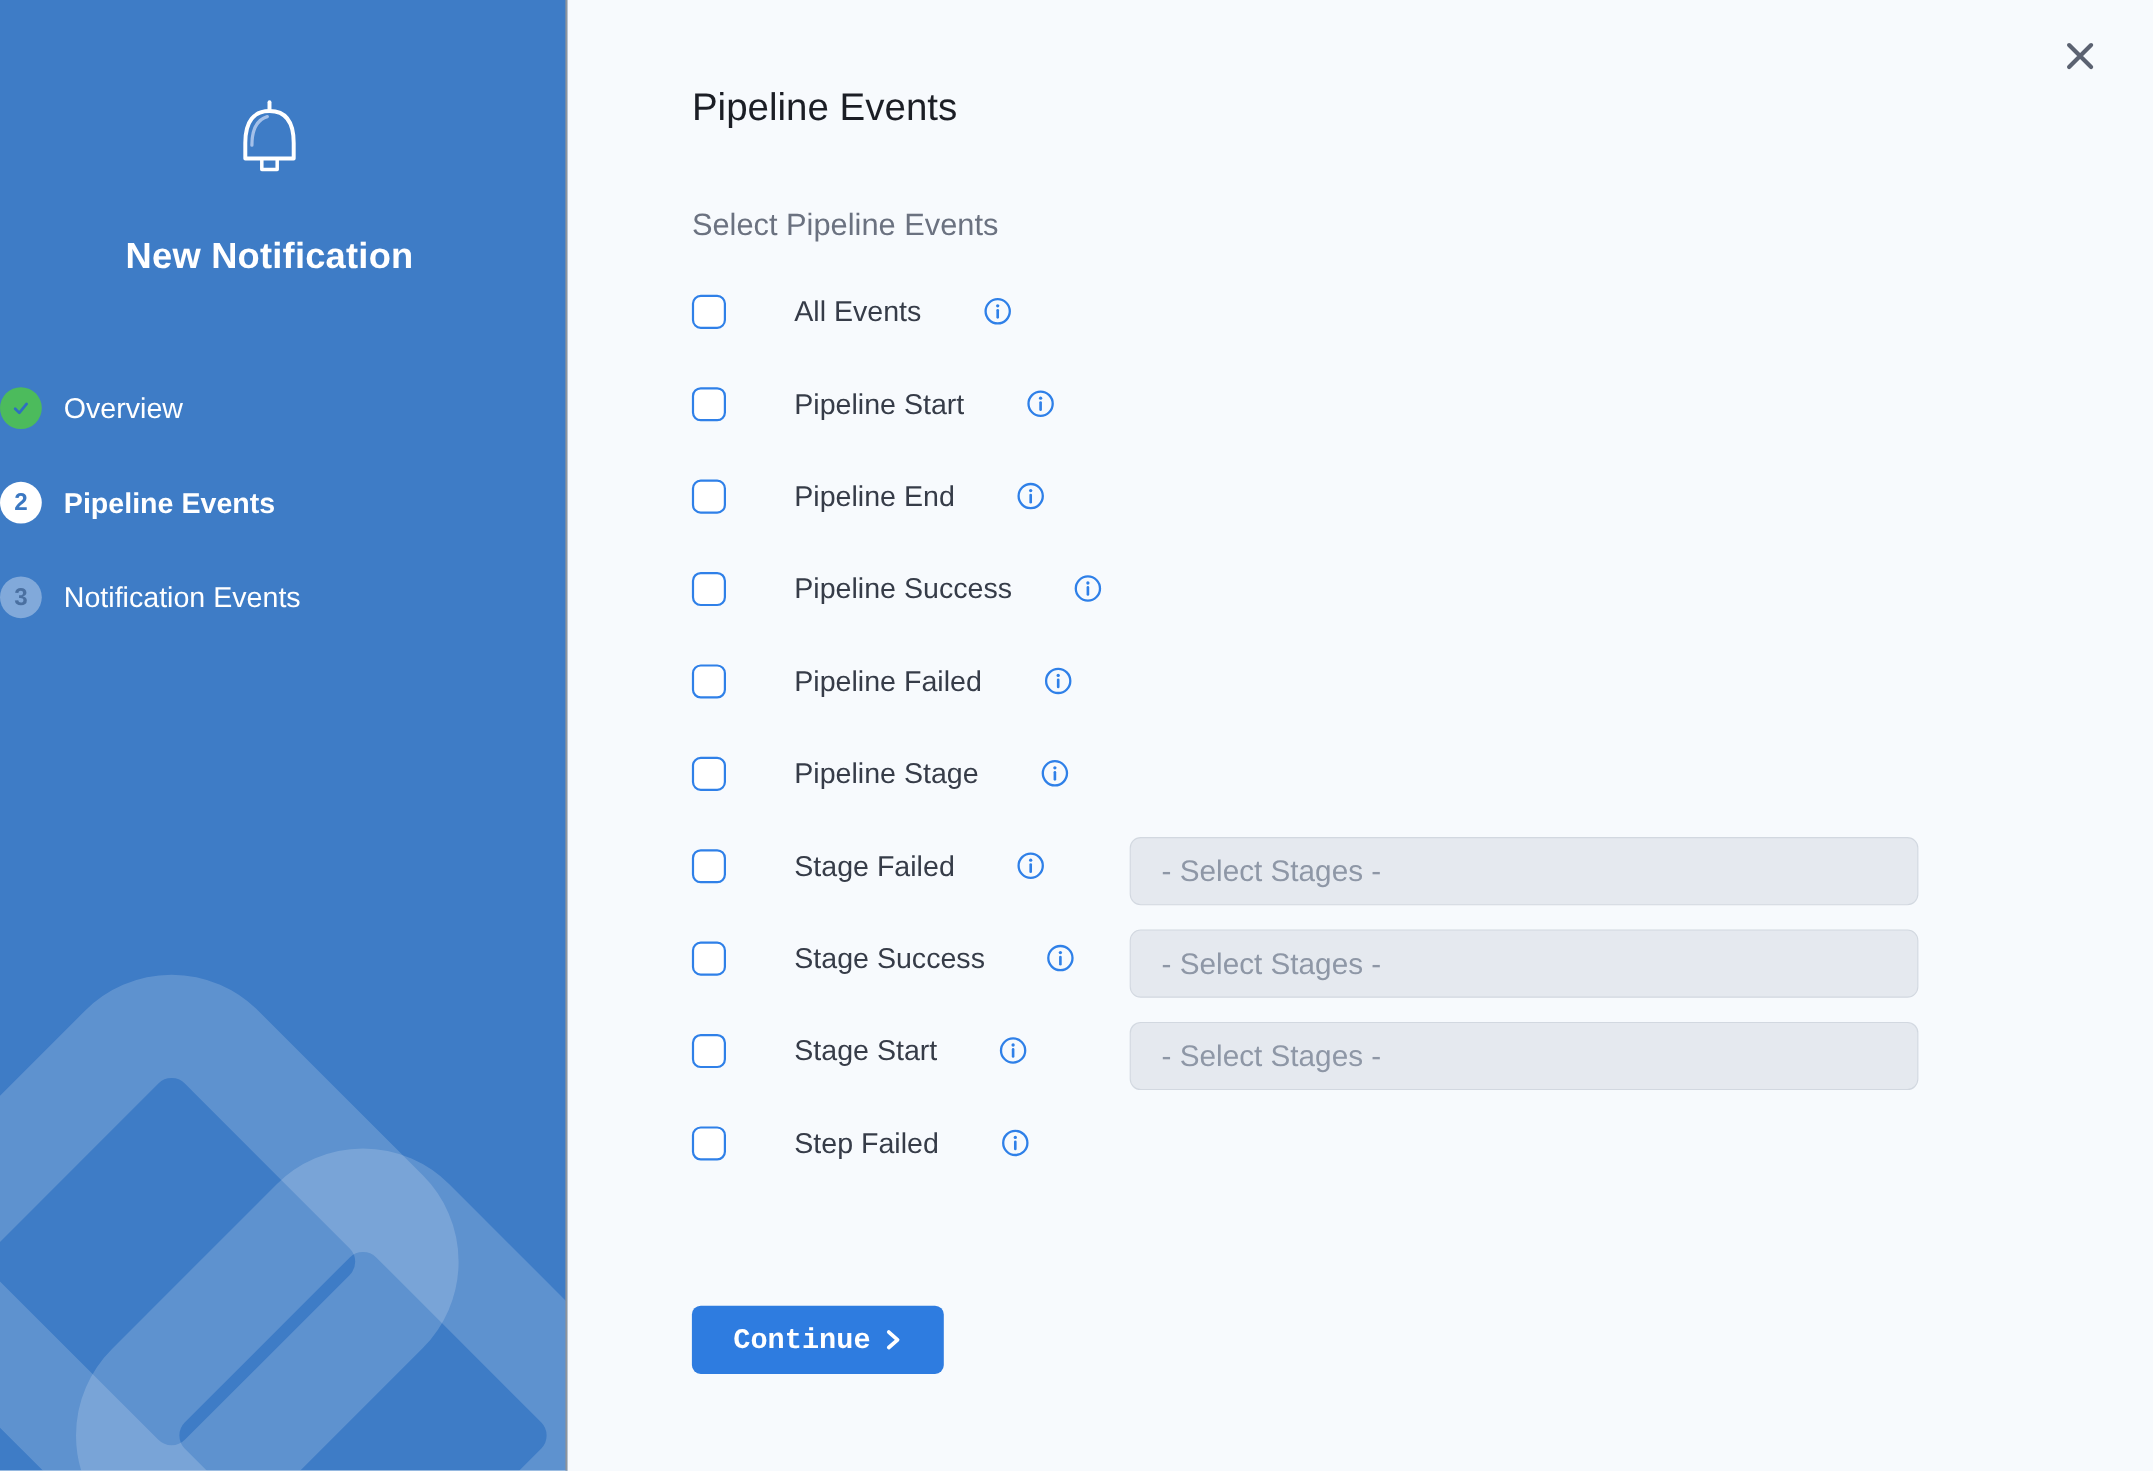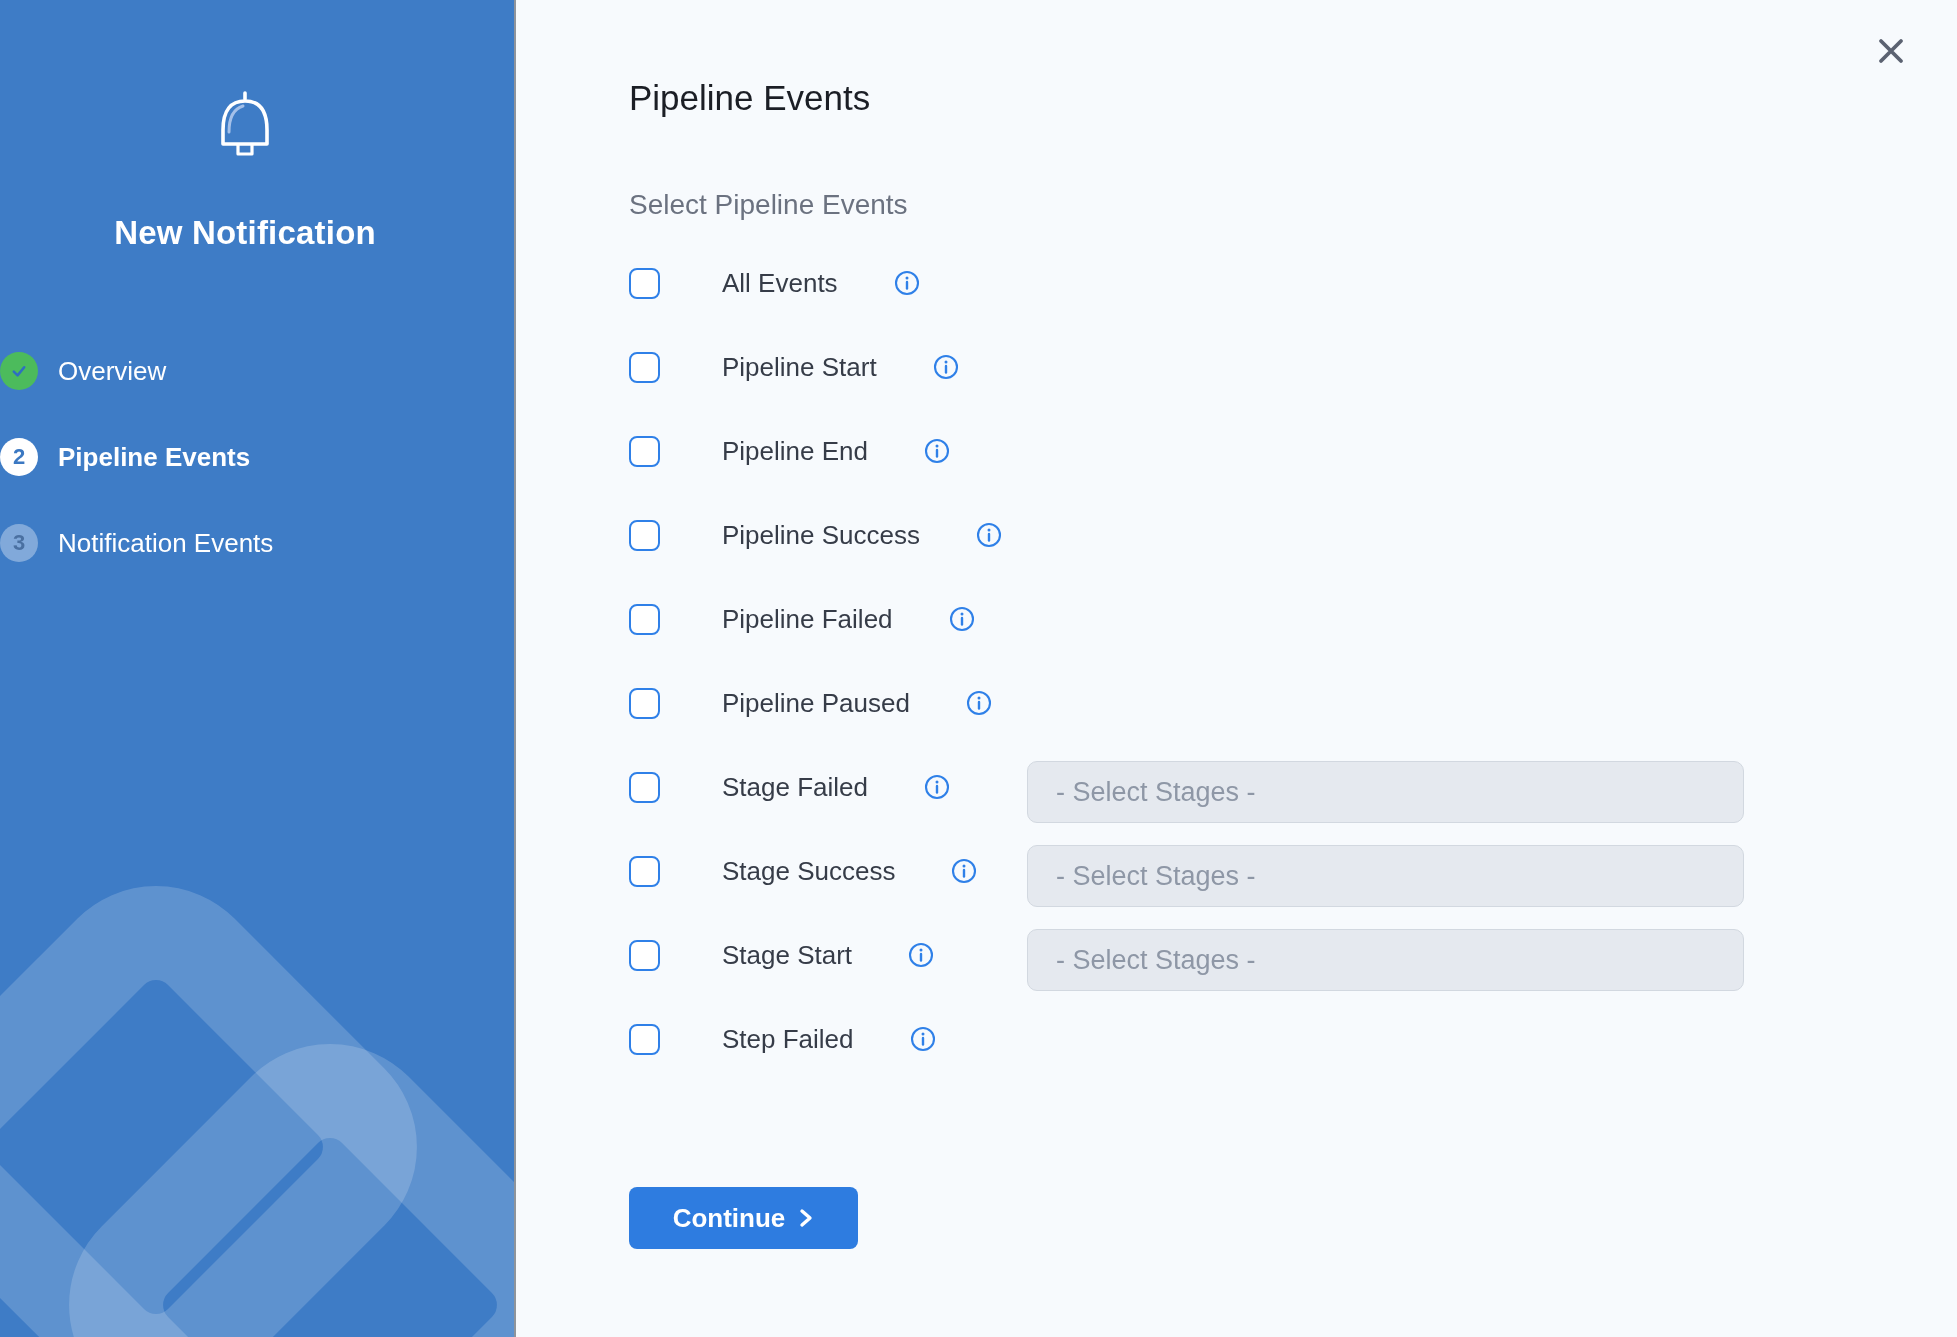--- a/index.html
+++ b/index.html
@@ -131,21 +131,21 @@
     cursor: pointer;
   }
   .continue-btn {
     margin-top: 106px;
     width: 229px;
     height: 62px;
     background: #2e7ce0;
     border: none;
     border-radius: 8px;
     color: #ffffff;
-    font-family: Liberation Sans, sans-serif;
+    font-family: Liberation Mono, monospace;
     font-size: 26px;
     font-weight: bold;
     display: flex;
     align-items: center;
     justify-content: center;
     gap: 13px;
     cursor: pointer;
   }
 </style>
 </head>
@@ -271,21 +271,21 @@
                 <circle cx="13" cy="8" r="1.5" fill="#2f80e8"></circle>
                 <path d="M13 12 L13 18.5" stroke="#2f80e8" stroke-width="2.4" stroke-linecap="round"></path>
               </svg>
           </span>
         </div>
       </div>
 
       <div class="event-row">
         <div class="event-left">
           <span class="checkbox"></span>
-          <span class="event-label">Pipeline Paused</span>
+          <span class="event-label">Pipeline Stage</span>
           <span class="info-icon">
             <svg width="26" height="26" viewBox="0 0 26 26" fill="none">
                 <circle cx="13" cy="13" r="11" stroke="#2f80e8" stroke-width="2.1"></circle>
                 <circle cx="13" cy="8" r="1.5" fill="#2f80e8"></circle>
                 <path d="M13 12 L13 18.5" stroke="#2f80e8" stroke-width="2.4" stroke-linecap="round"></path>
               </svg>
           </span>
         </div>
       </div>
 

